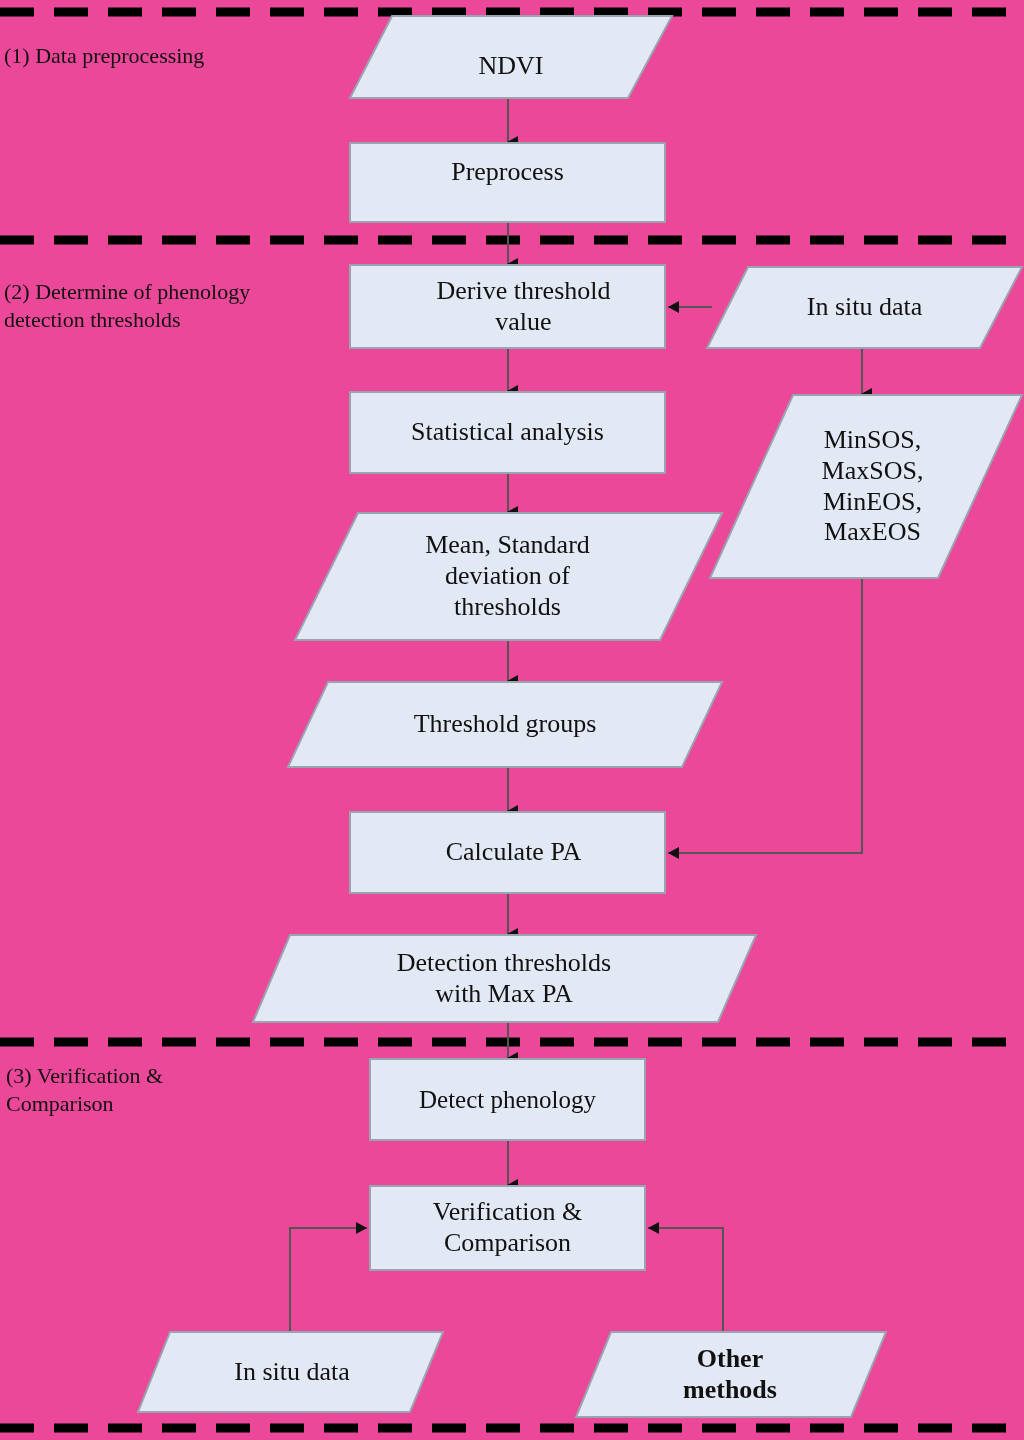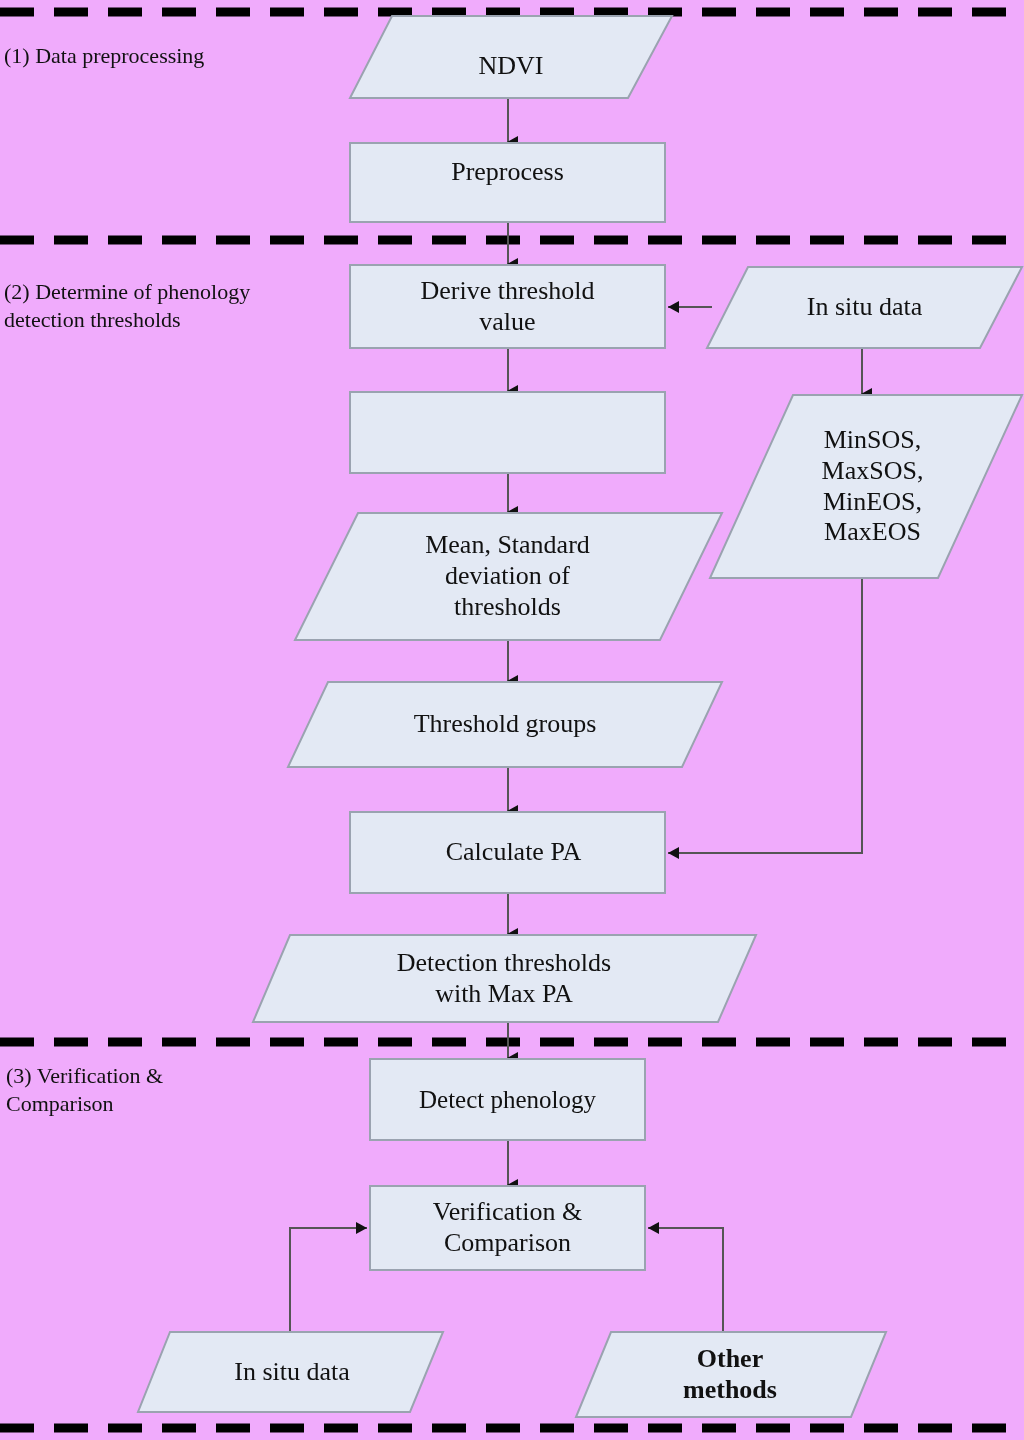--- a/index.html
+++ b/index.html
@@ -4,21 +4,21 @@
 <style>
   html, body {
     margin: 0;
     padding: 0;
     background: #ffffff;
   }
   #page {
     position: relative;
     width: 1024px;
     height: 1440px;
-    background: #f0abfc;
+    background: #ec4899;
     overflow: hidden;
     font-family: "Liberation Serif", "DejaVu Serif", serif;
   }
   #flow-svg {
     position: absolute;
     left: 0;
     top: 0;
     width: 1024px;
     height: 1440px;
   }
@@ -135,25 +135,26 @@
   <div class="stage-label" style="left:4px; top:278px; width:340px;">(2) Determine of phenology
       detection thresholds</div>
 
   <div class="stage-label" style="left:6px; top:1062px; width:320px;">(3) Verification &amp;
       Comparison</div>
 
   <div class="node-label n-fs26" style="left:350px; top:16px; width:322px; height:100px;">NDVI</div>
 
   <div class="node-label n-fs26" style="left:350px; top:143px; width:315px; height:59px;">Preprocess</div>
 
-  <div class="node-label n-fs26" style="left:350px; top:265px; width:315px; height:83px;">Derive threshold
+  <div class="node-label n-fs26" style="left:366px; top:265px; width:315px; height:83px;">Derive threshold
 value</div>
 
   <div class="node-label n-fs26" style="left:707px; top:267px; width:315px; height:81px;">In situ data</div>
 
+  <div class="node-label n-fs26" style="left:350px; top:392px; width:315px; height:81px;">Statistical analysis</div>
 
   <div class="node-label n-fs26" style="left:760px; top:395px; width:225px; height:183px;">MinSOS,
 MaxSOS,
 MinEOS,
 MaxEOS</div>
 
   <div class="node-label n-fs26" style="left:300px; top:682px; width:410px; height:85px;">Threshold groups</div>
 
   <div class="node-label n-fs26" style="left:330px; top:513px; width:355px; height:127px;">Mean, Standard
 deviation of

